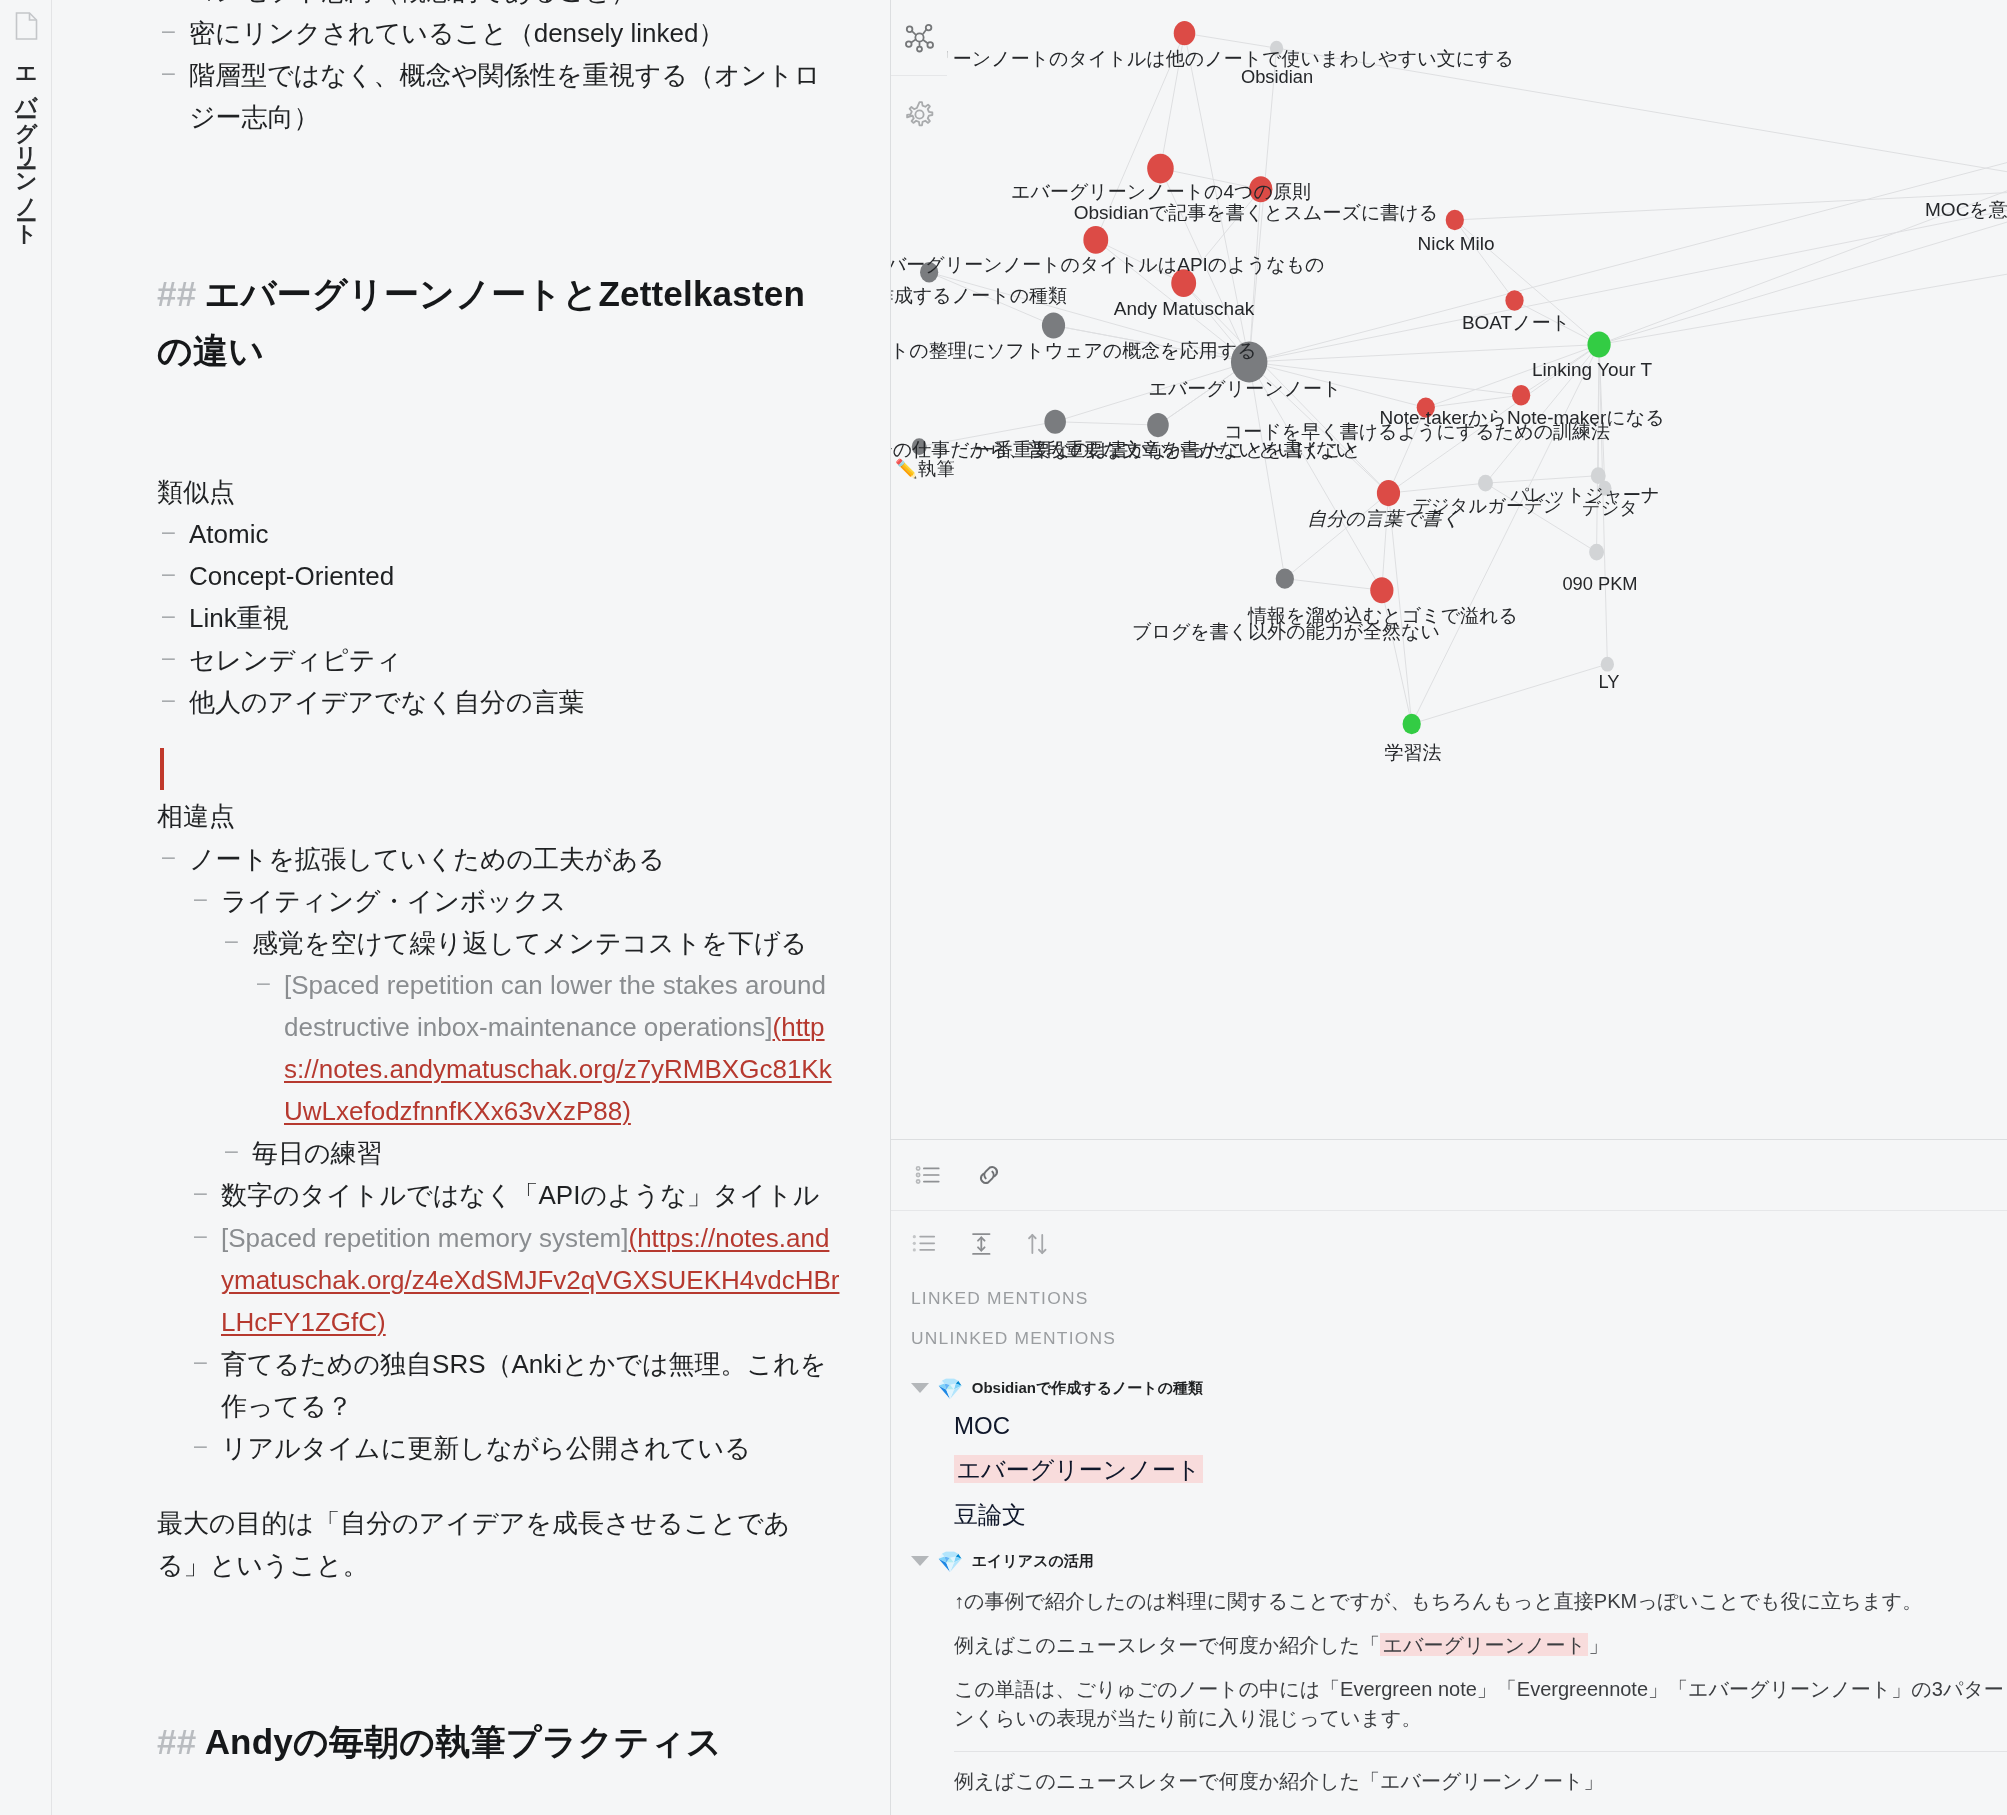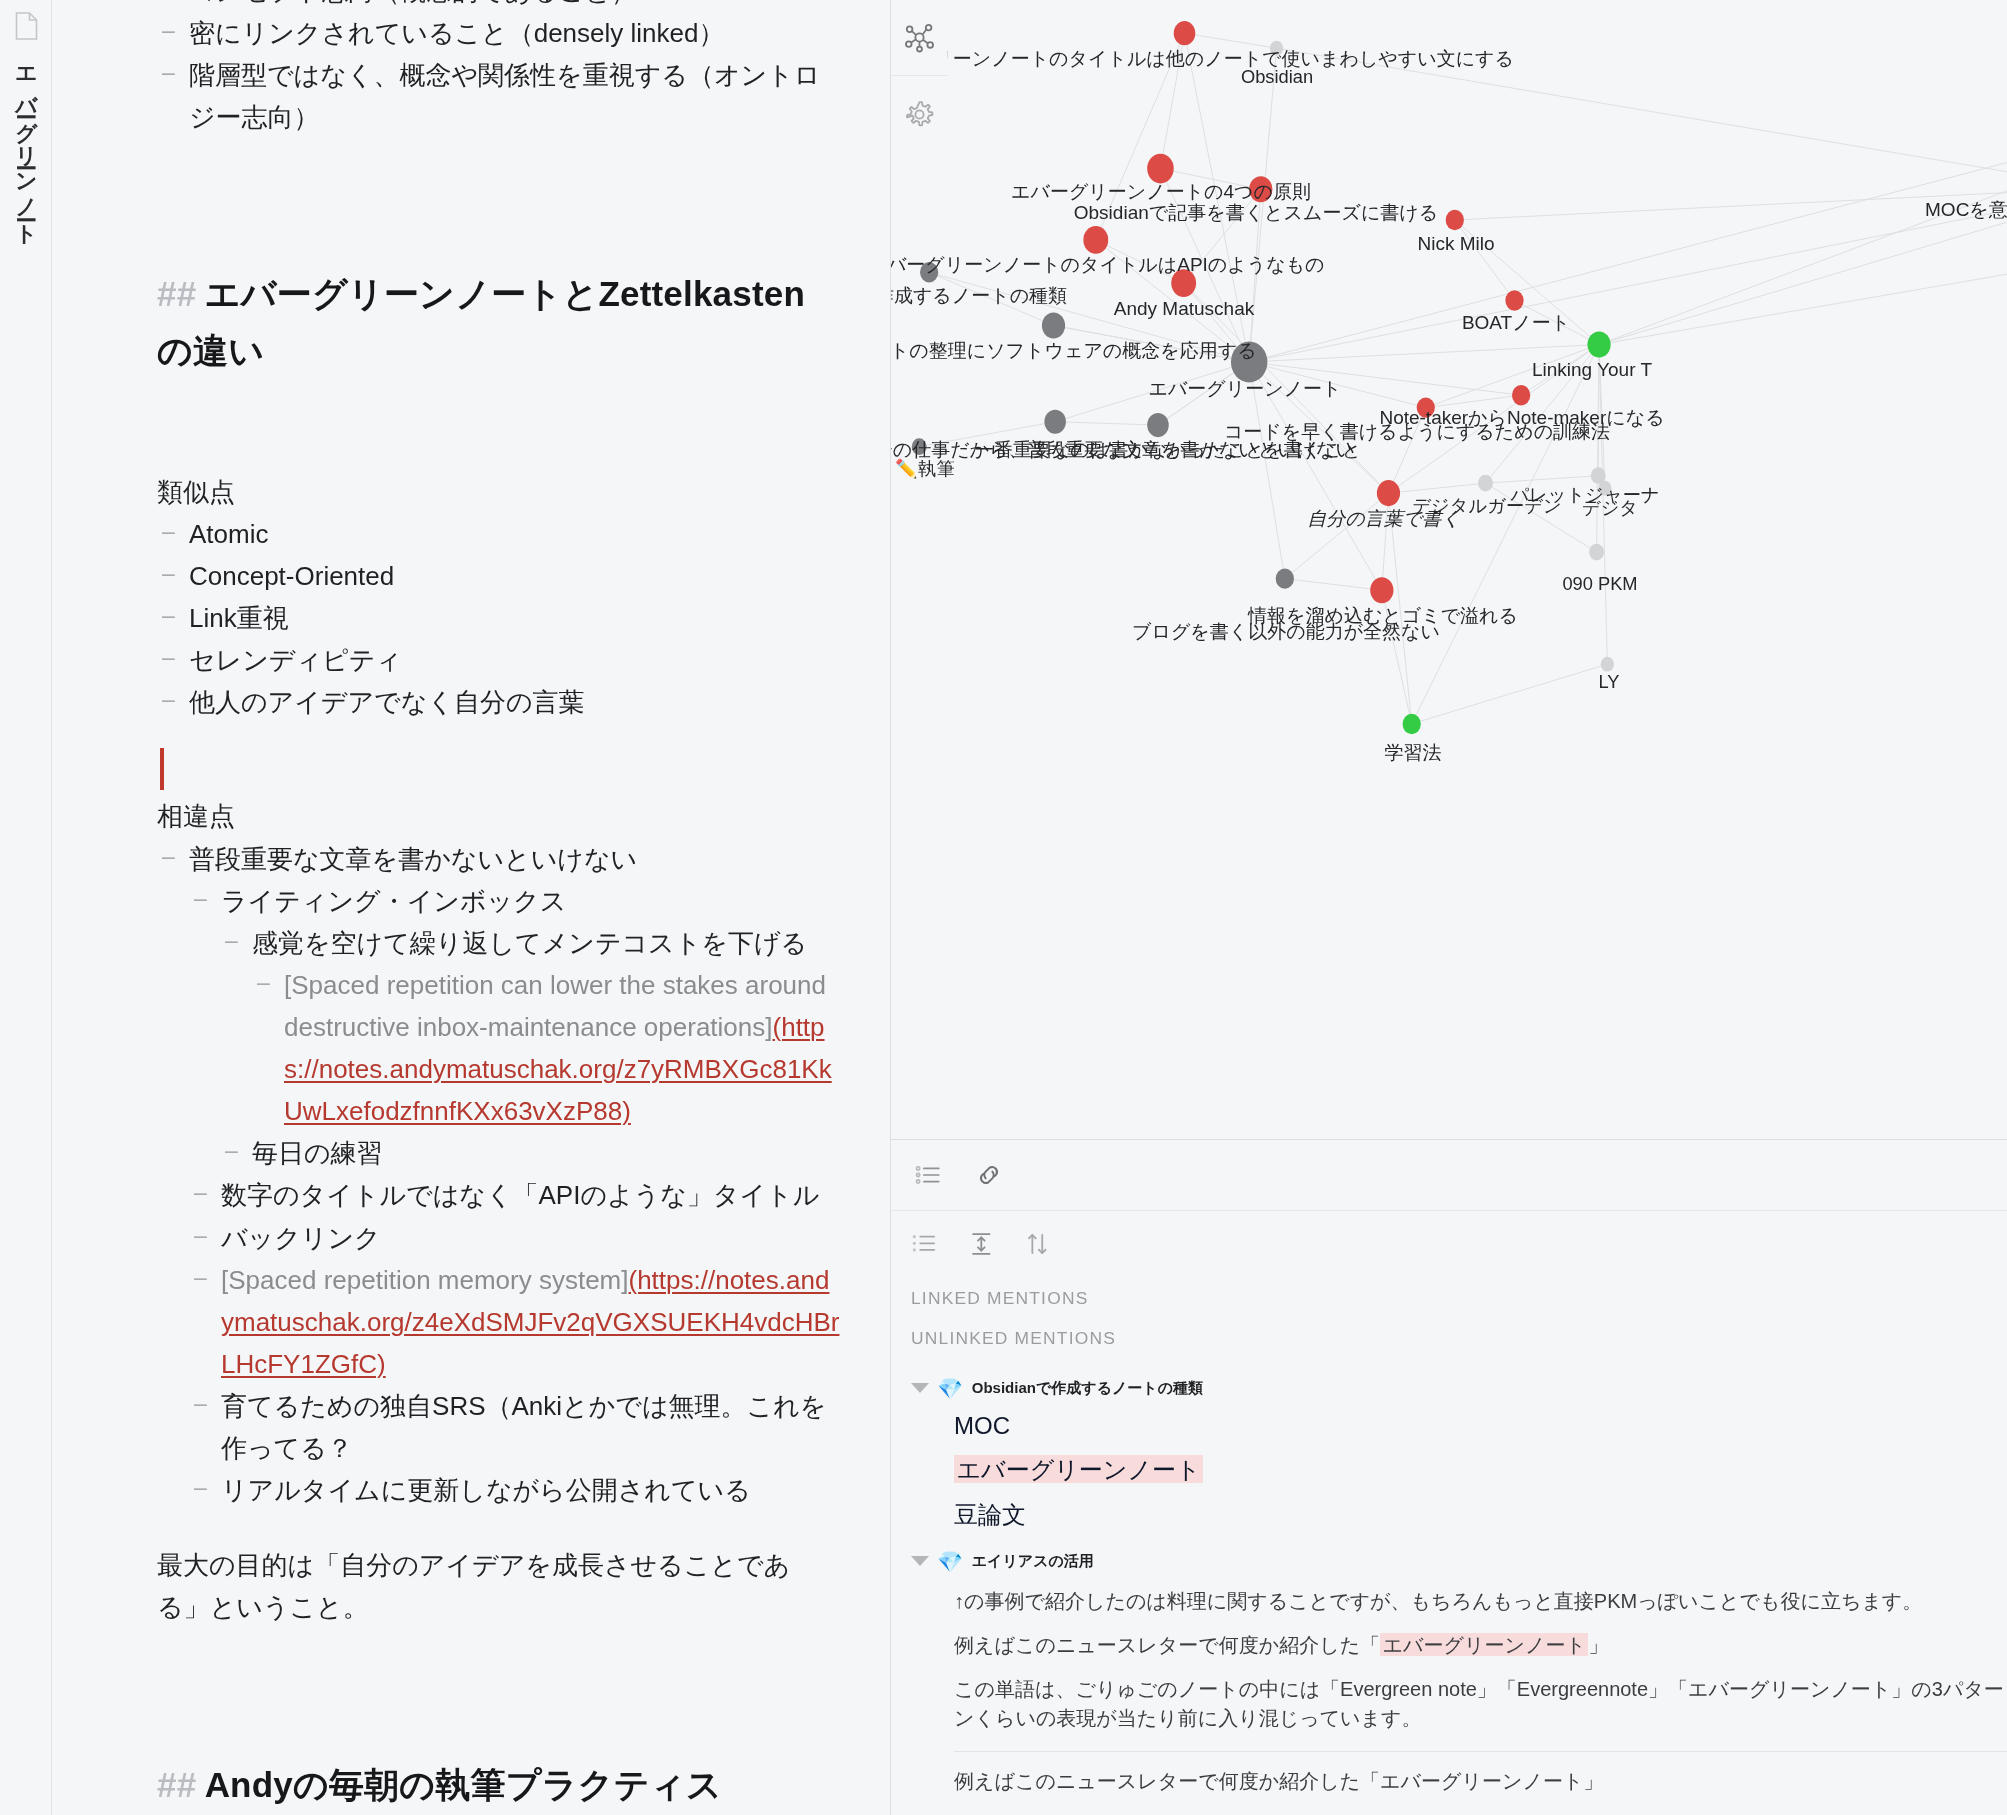--- a/index.html
+++ b/index.html
@@ -157,27 +157,26 @@
         <div class="gap-md"></div>
         <div class="gap-sm"></div>
         <div>類似点</div>
         <div class="md-li ">Atomic</div>
         <div class="md-li ">Concept-Oriented</div>
         <div class="md-li ">Link重視</div>
         <div class="md-li ">セレンディピティ</div>
         <div class="md-li ">他人のアイデアでなく自分の言葉</div>
         <span class="caret"></span>
         <div>相違点</div>
-        <div class="md-li ">普段重要な文章を書かないといけない</div>
+        <div class="md-li ">ノートを拡張していくための工夫がある</div>
         <div class="md-li lvl2">ライティング・インボックス</div>
         <div class="md-li lvl3">感覚を空けて繰り返してメンテコストを下げる</div>
         <div class="md-li lvl4"><span class="dim">[Spaced repetition can lower the stakes around destructive inbox-maintenance operations]</span><a class="mdlink" href="#">(https://notes.andymatuschak.org/z7yRMBXGc81KkUwLxefodzfnnfKXx63vXzP88)</a></div>
         <div class="md-li lvl3">毎日の練習</div>
         <div class="md-li lvl2">数字のタイトルではなく「APIのような」タイトル</div>
-        <div class="md-li lvl2">バックリンク</div>
         <div class="md-li lvl2"><span class="dim">[Spaced repetition memory system]</span><a class="mdlink" href="#">(https://notes.andymatuschak.org/z4eXdSMJFv2qVGXSUEKH4vdcHBrLHcFY1ZGfC)</a></div>
         <div class="md-li lvl2">育てるための独自SRS（Ankiとかでは無理。これを作ってる？</div>
         <div class="md-li lvl2">リアルタイムに更新しながら公開されている</div>
         <div class="gap-sm"></div>
         <div>最大の目的は「自分のアイデアを成長させることである」ということ。</div>
         <div class="gap-lg"></div>
         <div class="h2"><span class="hashes">##</span><span>Andyの毎朝の執筆プラクティス</span></div>
         <div class="gap-md"></div>
         <div class="md-li ">ライティング・インボックスに目を通し、エバ</div>
       </div>

